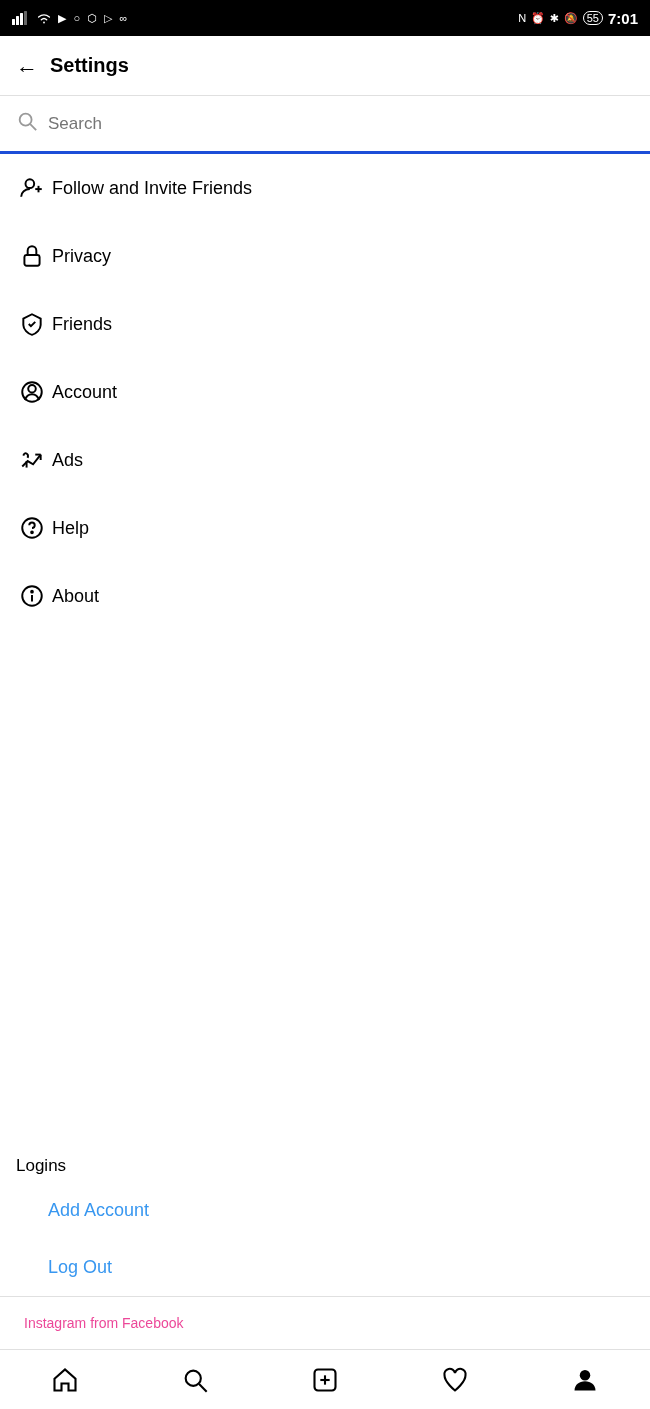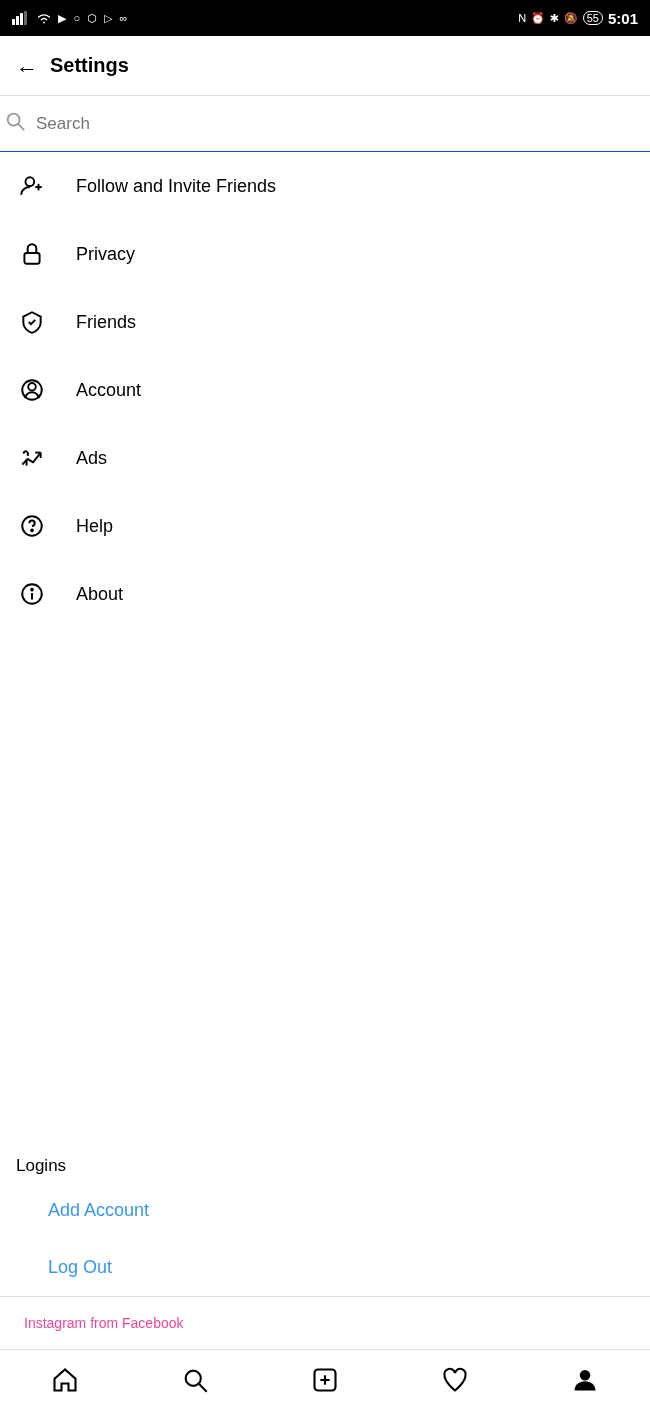--- a/index.html
+++ b/index.html
@@ -55,22 +55,22 @@
       color: #000;
     }
     .header-title {
       font-size: 20px;
       font-weight: 700;
       color: #000;
     }
 
     
     .search-container {
-      padding: 14px 4px;
-      border-bottom: 1px solid #1d4ed8;
+      padding: 14px 16px;
+      border-bottom: 3px solid #1d4ed8;
     }
     .search-box {
       display: flex;
       align-items: center;
       gap: 10px;
     }
     .search-icon-wrap {
       color: #999;
       font-size: 20px;
     }
@@ -85,21 +85,21 @@
 
     
     .menu-list {
       flex: 1;
     }
     .menu-item {
       display: flex;
       align-items: center;
       padding: 18px 16px;
       cursor: pointer;
-      gap: 28px;
+      gap: 4px;
     }
     .menu-icon {
       width: 32px;
       height: 32px;
       display: flex;
       align-items: center;
       justify-content: center;
       flex-shrink: 0;
     }
     .menu-icon svg {
@@ -180,21 +180,21 @@
       <path d="M4 6 Q10 1 16 6" stroke="white" stroke-width="1.5" fill="none" stroke-linecap="round"></path>
     </svg>
     <span style="font-size:11px; letter-spacing:2px;">▶ ○ ⬡ ▷ ∞</span>
   </div>
   <div class="status-right">
     <span style="font-size:11px;">N</span>
     <span style="font-size:11px;">⏰</span>
     <span style="font-size:11px;">✱</span>
     <span style="font-size:11px;">🔕</span>
     <span style="font-size:11px; border:1px solid white; padding: 0 3px; border-radius:7px;"><span>55</span></span>
-    <span class="status-time">5:01</span>
+    <span class="status-time">7:01</span>
   </div>
 </div>
 
 <div class="header">
   <span class="back-btn">←</span>
   <span class="header-title">Settings</span>
 </div>
 
 <div class="search-container">
   <div class="search-box">

